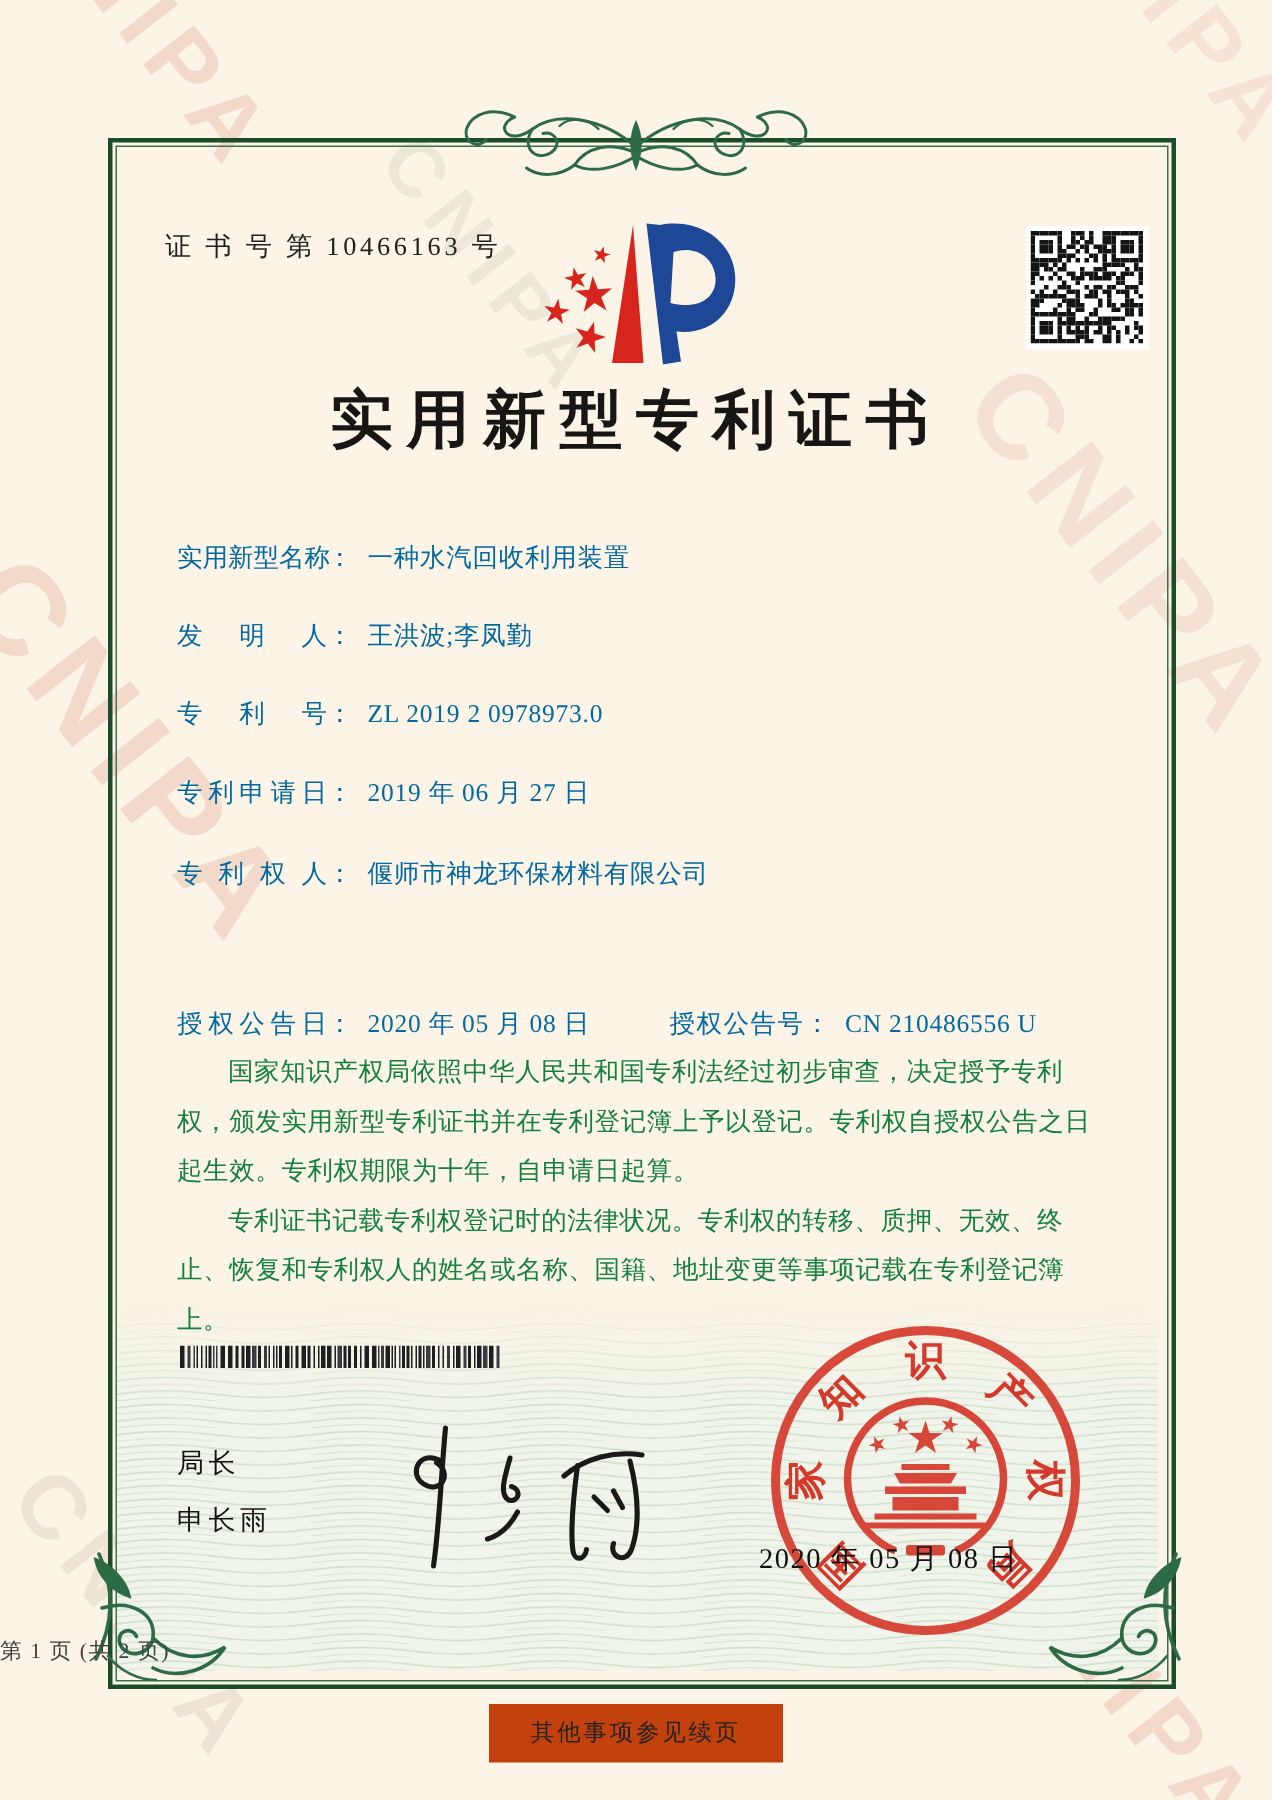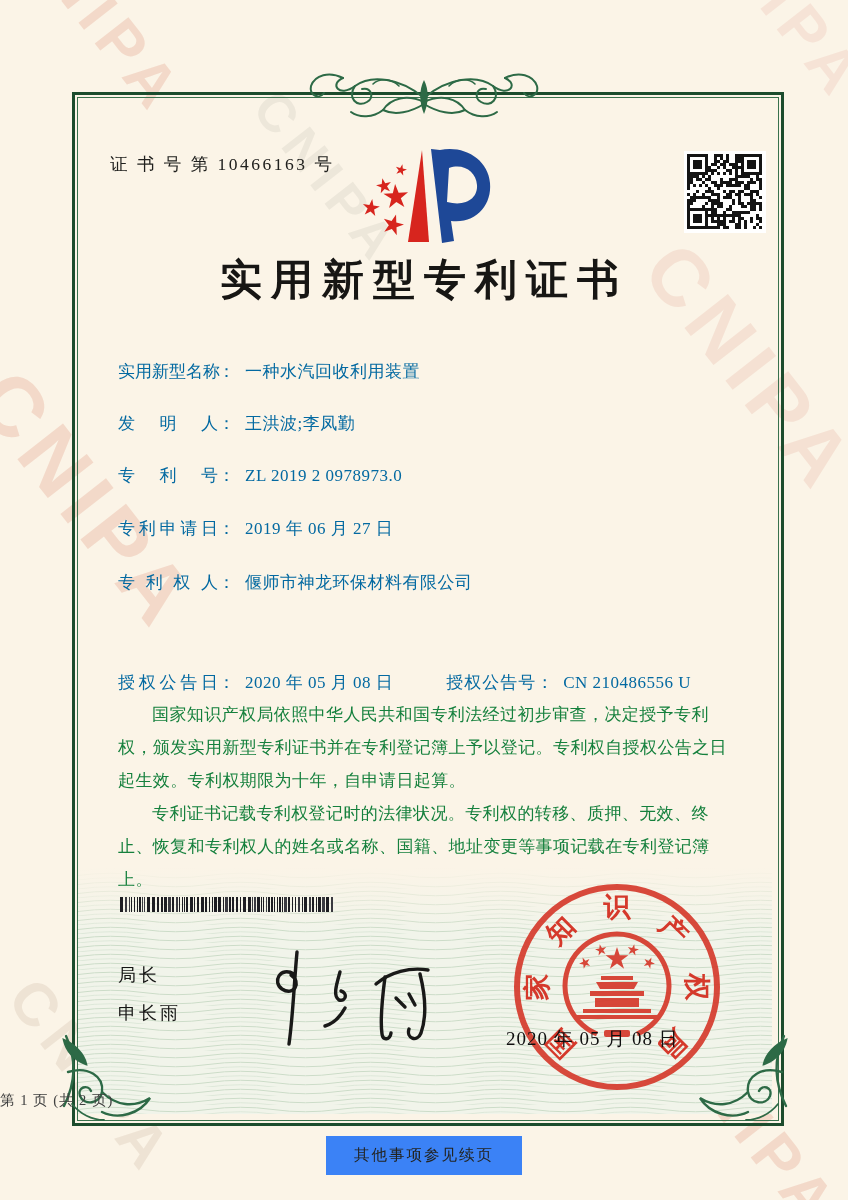--- a/index.html
+++ b/index.html
@@ -49,21 +49,21 @@
   .signature{position:absolute;left:248px;top:944px;}
 
   .seal{position:absolute;left:510px;top:880px;}
   .seal-char{font-size:27px;font-weight:700;fill:#d5392b;font-family:"Liberation Serif",serif;}
   .seal-date{position:absolute;left:506px;top:1026px;width:200px;font-size:19px;
       color:#101010;letter-spacing:1px;white-space:nowrap;}
 
   .page-footer{position:absolute;left:0;top:1091px;width:100%;text-align:left;
       font-size:14.5px;color:#404040;letter-spacing:1px;}
   .cont-note{position:absolute;left:50%;top:1136px;transform:translateX(-50%);
-      background:#3b82f6;padding:9px 28px;font-size:15.5px;color:#23231f;letter-spacing:2px;}
+      background:#c2410c;padding:9px 28px;font-size:15.5px;color:#23231f;letter-spacing:2px;}
 </style>
 </head>
 <body>
 
 <div class="page">
 
   <div class="wm" style="left:-18px;top:-22px;font-size:62px;color:#f3d9c9;">CNIPA</div>
   <div class="wm" style="left:664px;top:-36px;font-size:62px;color:#f6e3d6;">CNIPA</div>
   <div class="wm" style="left:226px;top:148px;font-size:52px;color:#ede7da;">CNIPA</div>
   <div class="wm" style="left:-64px;top:452px;font-size:84px;color:#f3d9c9;">CNIPA</div>

